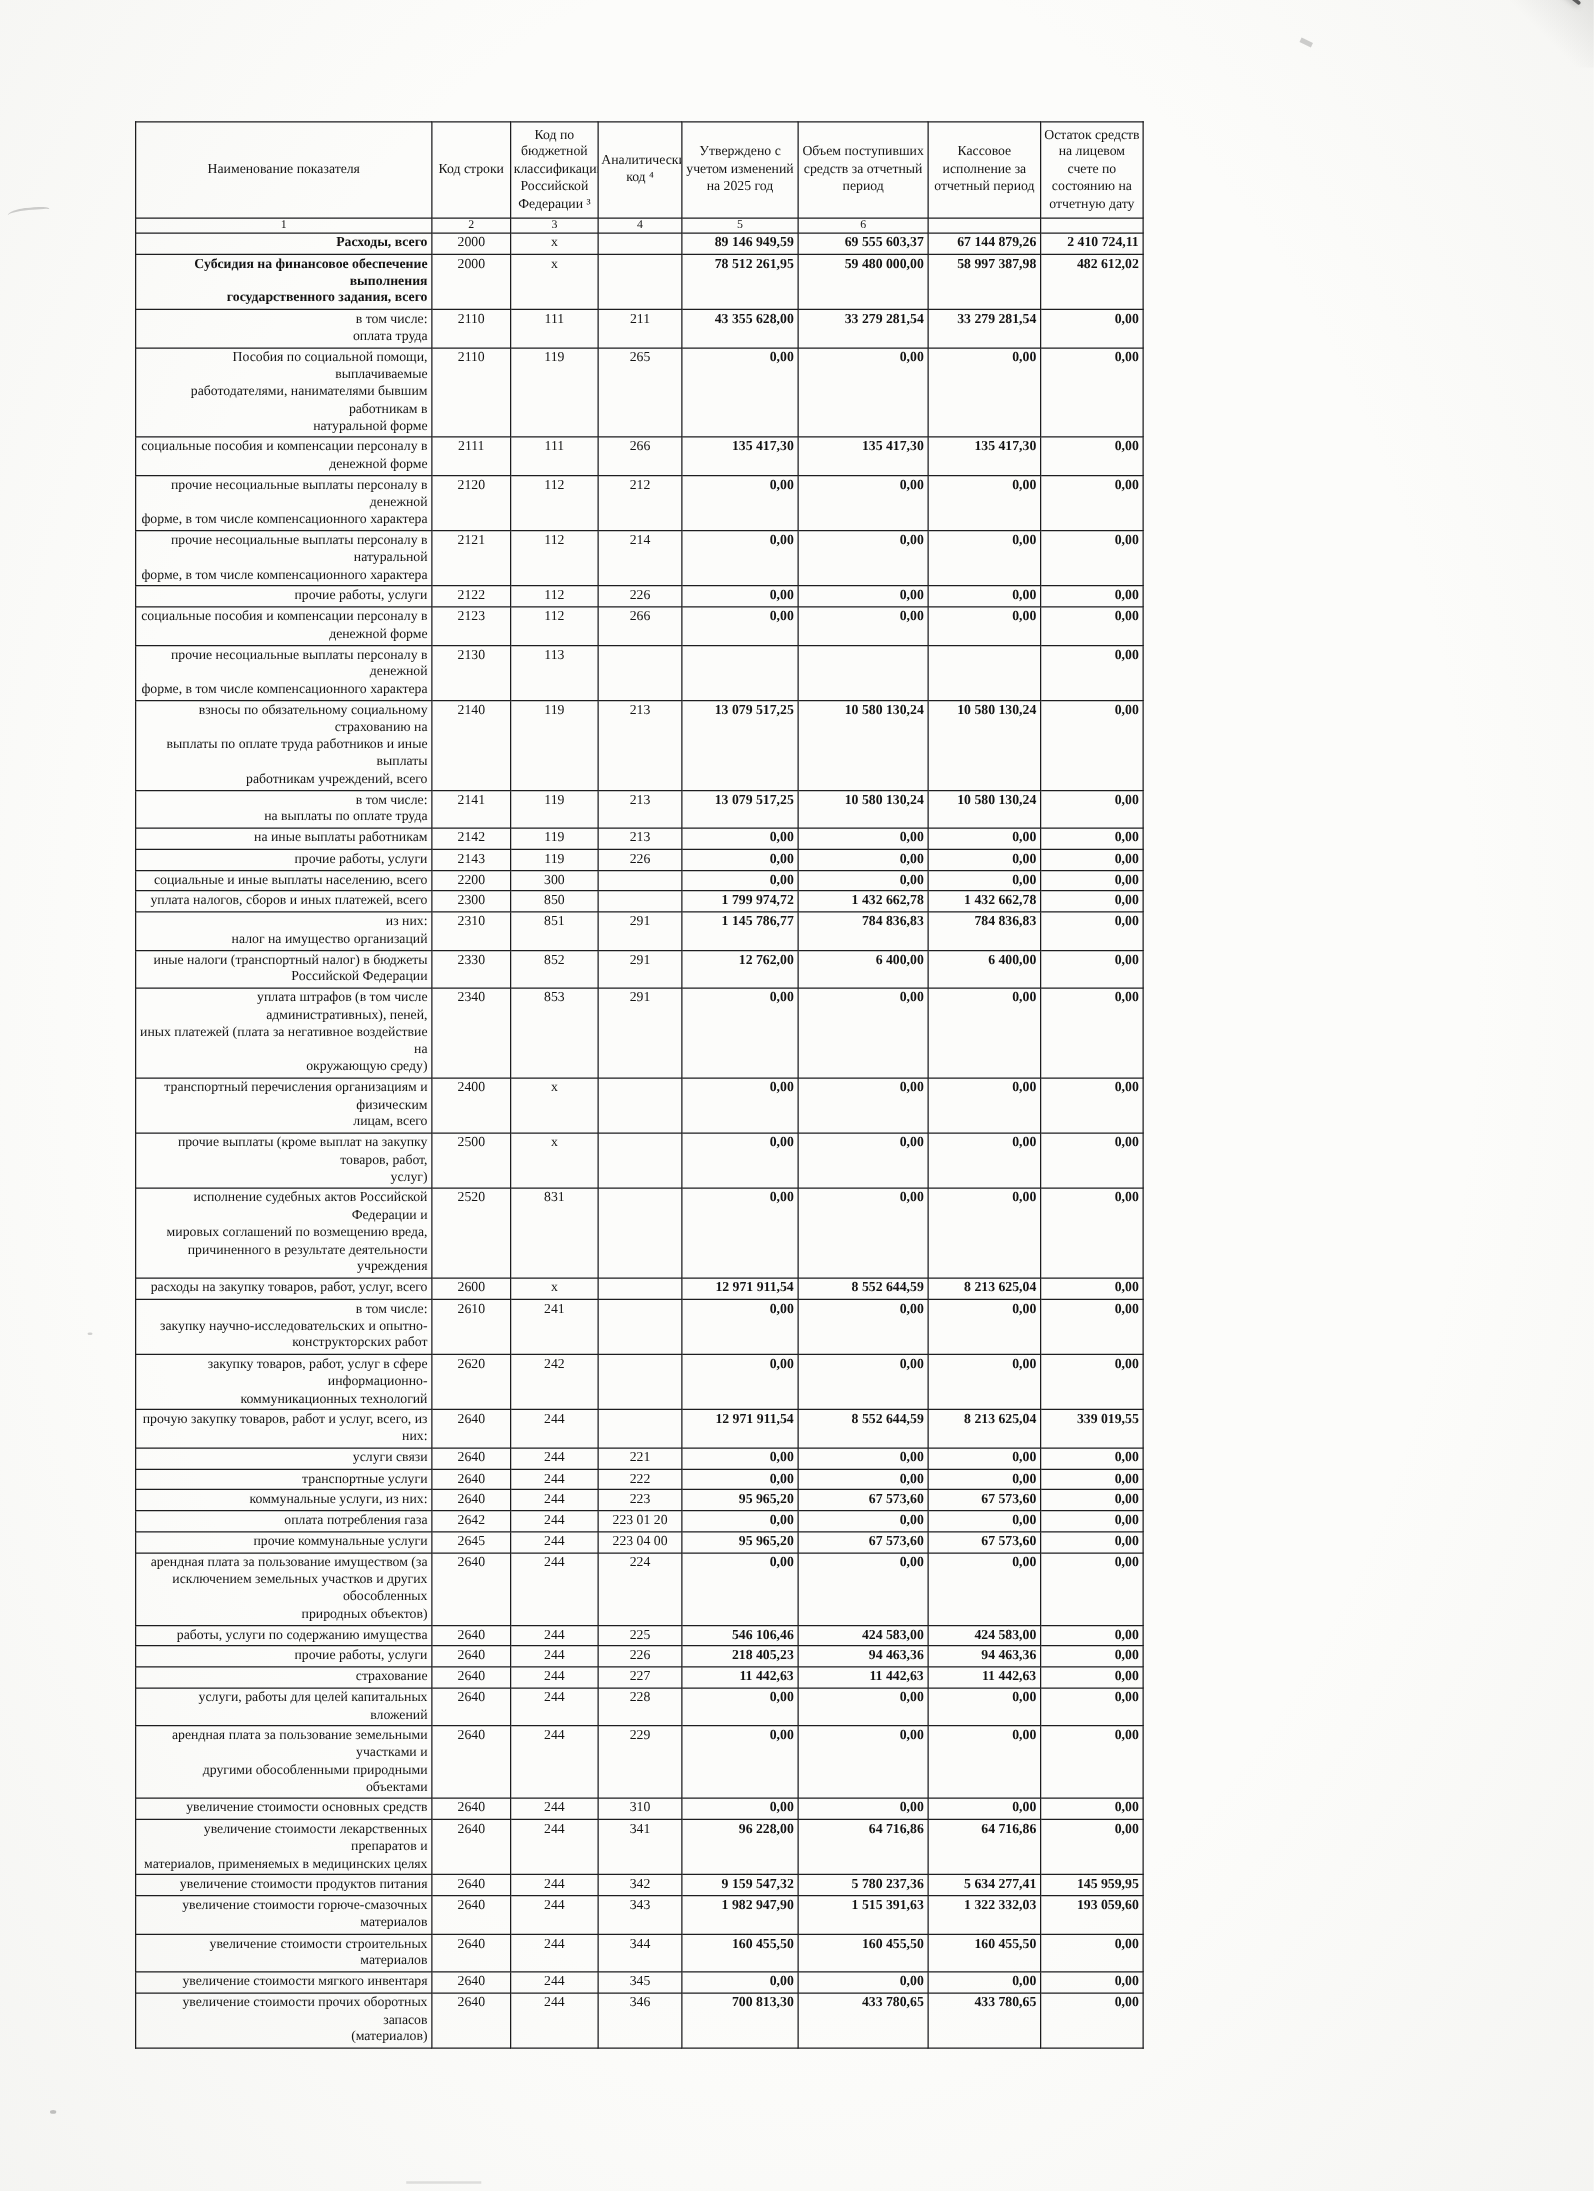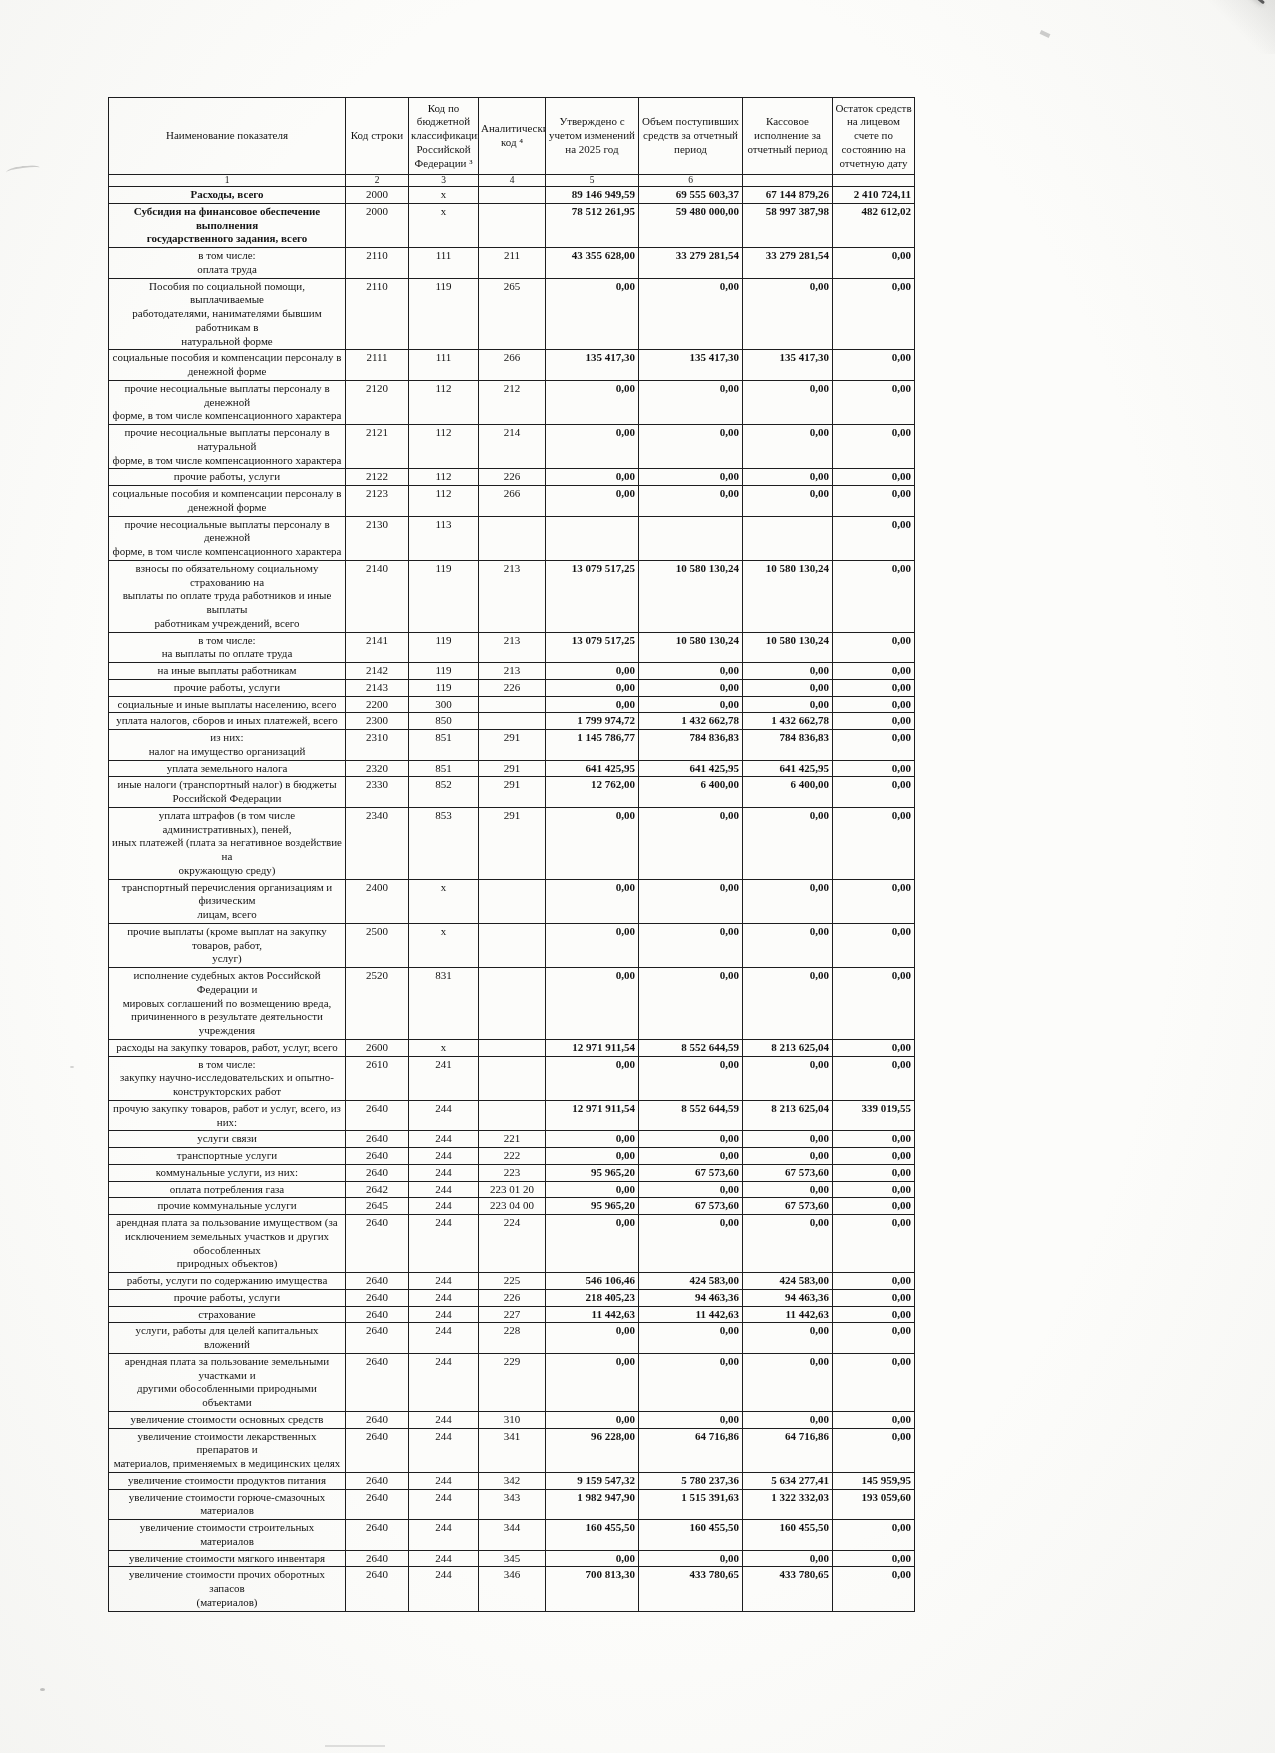--- a/index.html
+++ b/index.html
@@ -58,21 +58,21 @@
     overflow:hidden;
   }
   table.report thead th{
     font-weight:400;text-align:center;vertical-align:middle;
     height:72px;padding:2px 2px;
   }
   table.report thead tr.numrow th{
     height:11px;font-size:9.5px;padding:0 2px;line-height:1.1;
     font-weight:400;
   }
-  td.name{white-space:pre-line;text-align:center;padding-left:4px;padding-right:2px;}
+  td.name{white-space:pre-line;text-align:right;padding-left:4px;padding-right:2px;}
   td.code{
     text-align:center;vertical-align:bottom;
     padding-top:15px;padding-bottom:3px;
   }
   td.val{
     text-align:right;font-weight:700;padding-right:4px;padding-top:1px;
   }
   tr.bold-name td.name{font-weight:700;}
 </style>
 </head>
@@ -302,30 +302,20 @@
 налог на имущество организаций</td>
         <td class="code">2310</td>
         <td class="code">851</td>
         <td class="code">291</td>
         <td class="val">1 145 786,77</td>
         <td class="val">784 836,83</td>
         <td class="val">784 836,83</td>
         <td class="val">0,00</td>
       </tr>
       <tr>
-        <td class="name">уплата земельного налога</td>
-        <td class="code">2320</td>
-        <td class="code">851</td>
-        <td class="code">291</td>
-        <td class="val">641 425,95</td>
-        <td class="val">641 425,95</td>
-        <td class="val">641 425,95</td>
-        <td class="val">0,00</td>
-      </tr>
-      <tr>
         <td class="name">иные налоги (транспортный налог) в бюджеты
 Российской Федерации</td>
         <td class="code">2330</td>
         <td class="code">852</td>
         <td class="code">291</td>
         <td class="val">12 762,00</td>
         <td class="val">6 400,00</td>
         <td class="val">6 400,00</td>
         <td class="val">0,00</td>
       </tr>
@@ -391,20 +381,31 @@
 конструкторских работ</td>
         <td class="code">2610</td>
         <td class="code">241</td>
         <td class="code"></td>
         <td class="val">0,00</td>
         <td class="val">0,00</td>
         <td class="val">0,00</td>
         <td class="val">0,00</td>
       </tr>
       <tr>
+        <td class="name">закупку товаров, работ, услуг в сфере информационно-
+коммуникационных технологий</td>
+        <td class="code">2620</td>
+        <td class="code">242</td>
+        <td class="code"></td>
+        <td class="val">0,00</td>
+        <td class="val">0,00</td>
+        <td class="val">0,00</td>
+        <td class="val">0,00</td>
+      </tr>
+      <tr>
         <td class="name">прочую закупку товаров, работ и услуг, всего, из них:</td>
         <td class="code">2640</td>
         <td class="code">244</td>
         <td class="code"></td>
         <td class="val">12 971 911,54</td>
         <td class="val">8 552 644,59</td>
         <td class="val">8 213 625,04</td>
         <td class="val">339 019,55</td>
       </tr>
       <tr>

